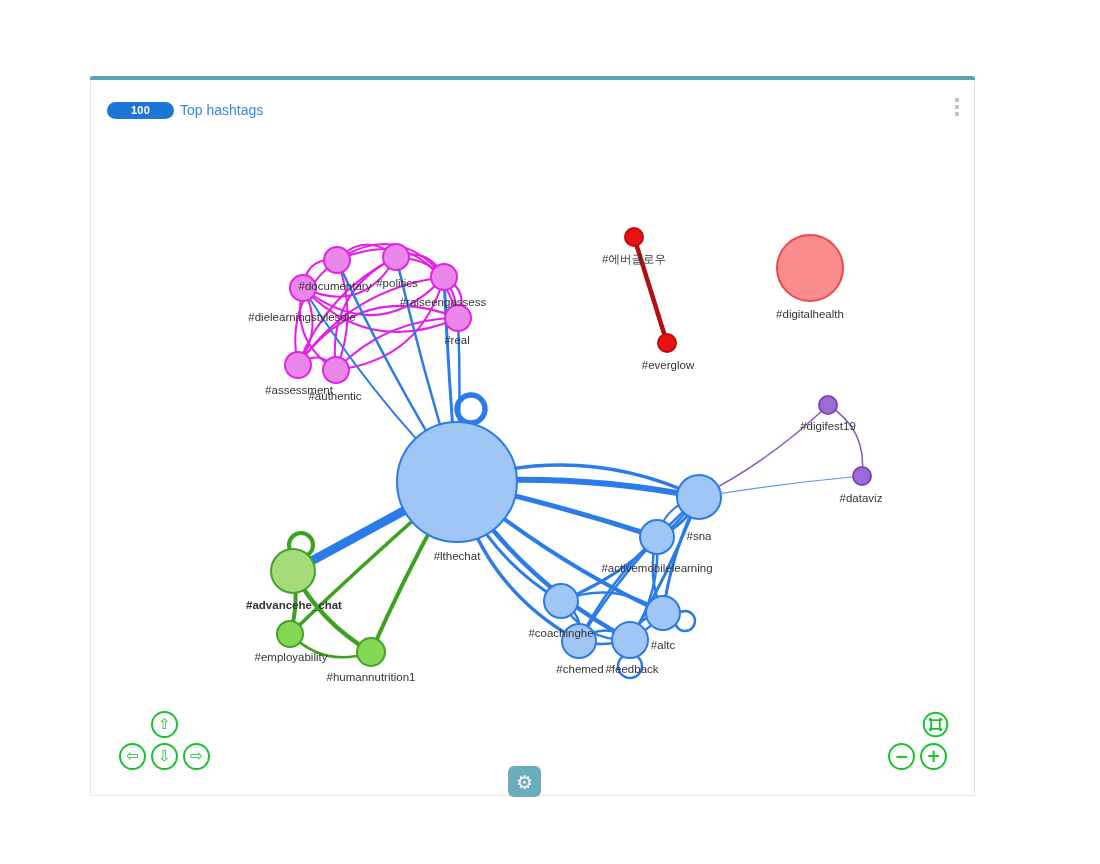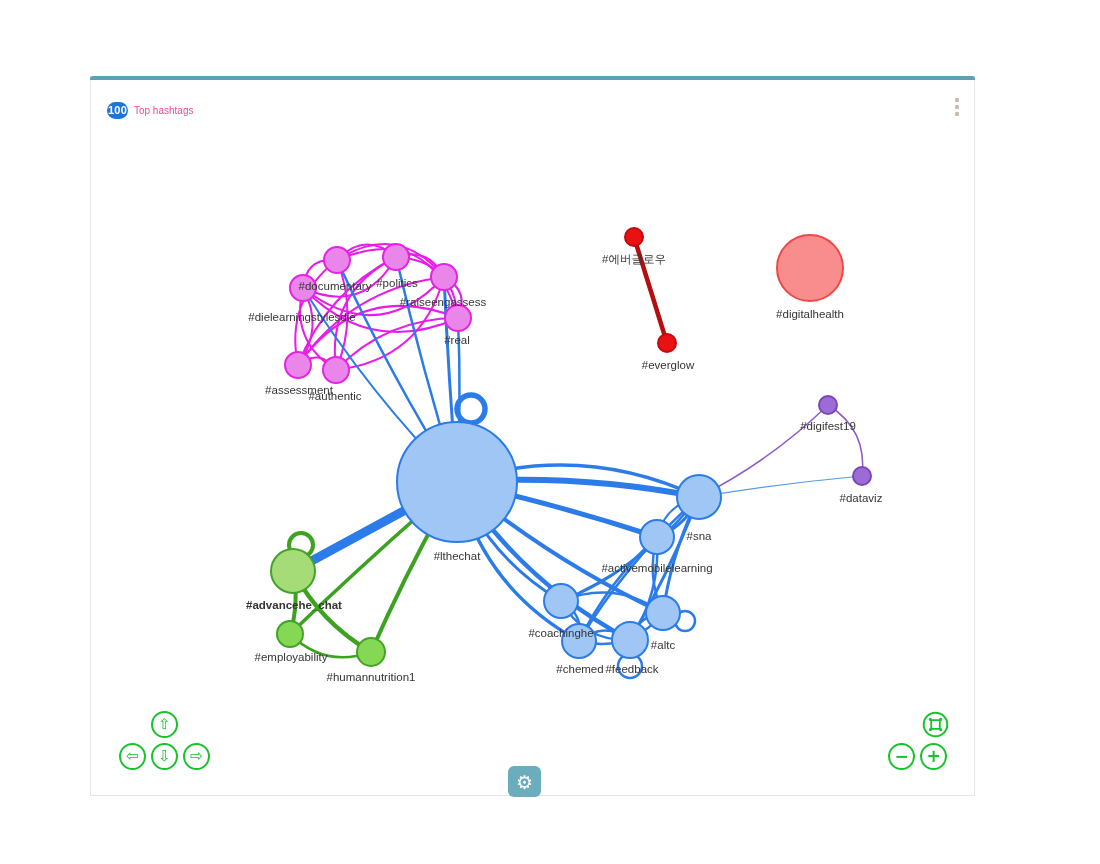--- a/index.html
+++ b/index.html
@@ -5,22 +5,22 @@
   * { box-sizing: border-box; margin: 0; padding: 0; }
   html,body { width:1100px; height:864px; background:#ffffff;
     font-family:"Liberation Sans", sans-serif; position:relative; overflow:hidden; }
   .card { position:absolute; left:90px; top:76px; width:885px; height:720px;
     background:#fff; border:1px solid #e5e5e5; border-top:none; }
   .card-topbar { position:absolute; left:-1px; top:0; width:885px; height:4px;
     border-radius:3px 3px 0 0; }
   .card-header { position:absolute; left:16px; top:24px; height:20px;
     display:flex; align-items:center; gap:6px; }
   .badge { color:#fff; font-size:11px; font-weight:bold; line-height:17px;
-    padding:0 1px; border-radius:9px; letter-spacing:.2px; }
-  .title { font-size:10px; color:#ec4899; }
+    padding:0 24px; border-radius:9px; letter-spacing:.2px; }
+  .title { font-size:14px; color:#3b82f6; }
   .kebab { position:absolute; right:10px; top:20px; width:14px; height:22px;
     display:flex; flex-direction:column; align-items:center; justify-content:center;
     gap:3px; cursor:pointer; }
   .kebab i { width:4px; height:4px; background:#c6bdb4; border-radius:1px; display:block; }
   svg#net { position:absolute; left:0; top:0; width:1100px; height:864px; }
   .node-label { font-size:11.5px; fill:#343434; }
   .node-label.bold { font-weight:bold; }
   .circle-btn { position:absolute; width:27px; height:27px; border-radius:50%;
     background:#fff; display:flex; align-items:center; justify-content:center;
     padding:0; cursor:pointer; line-height:1; }

